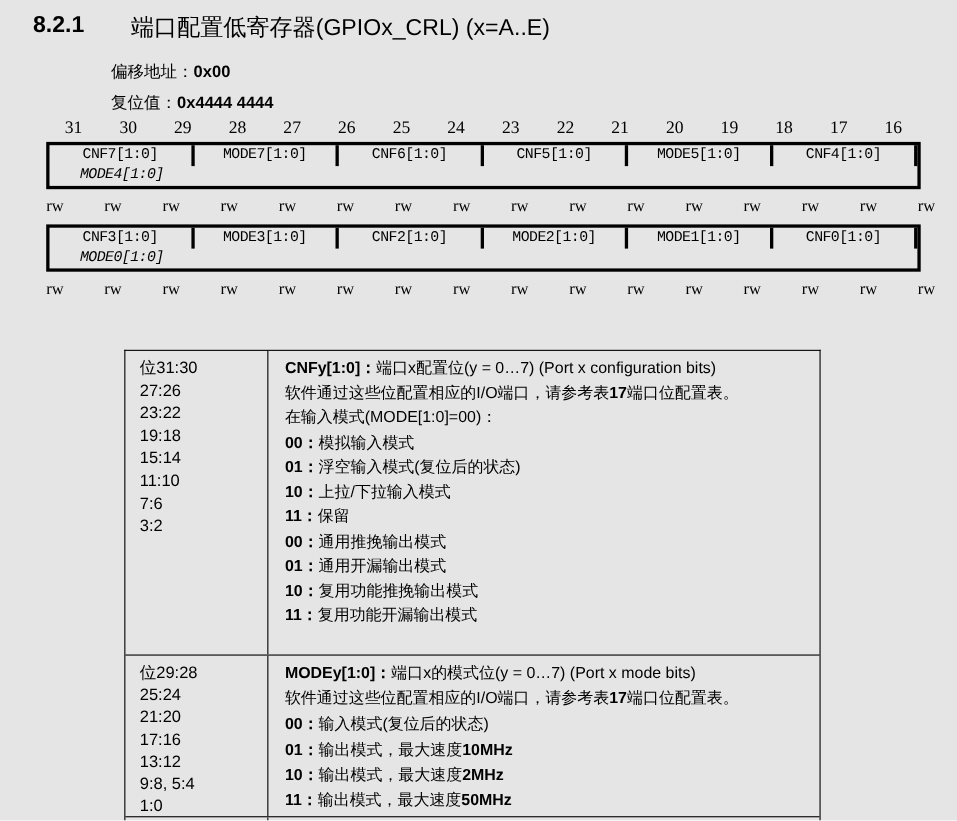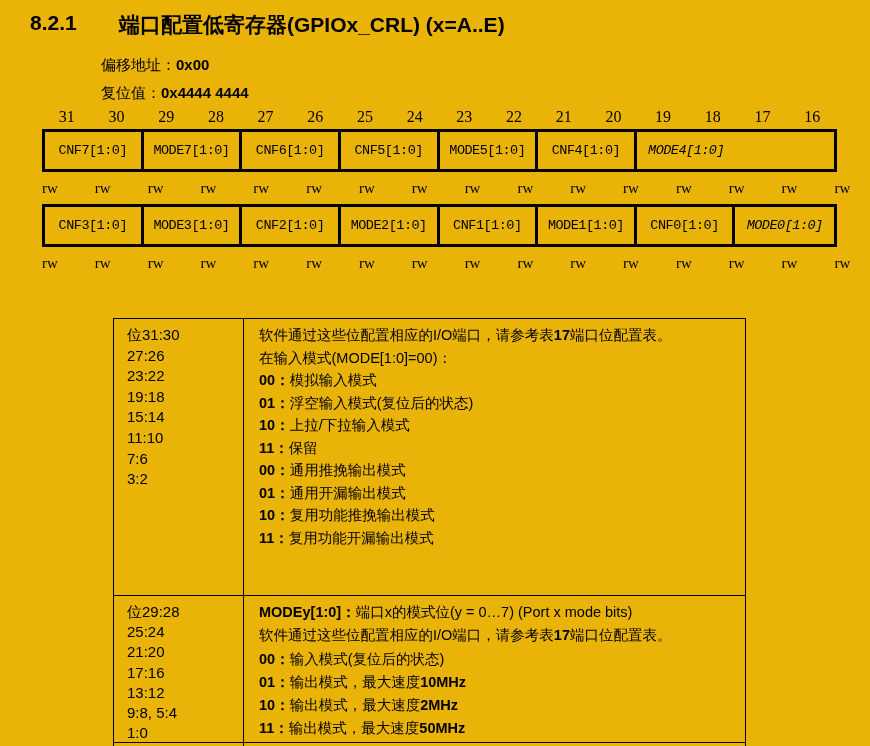--- a/index.html
+++ b/index.html
@@ -1,43 +1,43 @@
 <!DOCTYPE html>
 <html><head>
 <meta charset="utf-8">
 <style>
   * { margin:0; padding:0; box-sizing:border-box; }
   html,body { background:#fff; }
   #page {
     position:relative; width:870px; height:746px;
-    background:#eab308; color:#000; overflow:hidden;
+    background:#e5e5e5; color:#000; overflow:hidden;
     font-family:"Liberation Sans", sans-serif;
   }
 
   
   .sec-num  { position:absolute; left:30px;  top:11px; font-size:21px; font-weight:bold; }
-  .sec-title{ position:absolute; left:119px; top:11px; font-size:21px; font-weight:bold; }
+  .sec-title{ position:absolute; left:119px; top:11px; font-size:21px; font-weight:normal; }
 
   
   .meta { position:absolute; left:101px; font-size:15px; }
   #offset-line { top:56px; }
   #reset-line  { top:84px; }
   .meta .val { font-weight:bold; }
 
   
   .bit-table { position:absolute; left:42px; width:795px; }
   #bit-table-high { top:107px; }
   #bit-table-low  { top:202px; }
   .bit-numbers, .bit-access {
     display:grid; grid-template-columns:repeat(16,1fr);
     font-family:Liberation Serif, serif; font-size:16px;
     text-align:center; height:20px; line-height:20px;
   }
   .bit-fields {
-    display:grid; grid-template-columns:repeat(8,1fr);
+    display:grid; grid-template-columns:repeat(6,1fr);
     border:3px solid #000; height:43px; margin-top:2px;
   }
   .bit-field-cell {
     border-right:3px solid #000;
     display:flex; align-items:center; justify-content:center;
     font-family:"Liberation Mono", monospace; font-size:13.5px;
     letter-spacing:-0.5px; white-space:nowrap;
   }
   .bit-field-cell:last-child { border-right:none;font-style:italic; }
   .bit-access { margin-top:6px; font-size:15px;gap:37px; }
@@ -126,21 +126,20 @@
         <div class="access-label">rw</div>
       </div>
   </div>
 
   <div class="bit-table" id="bit-table-low">
     <div class="bit-fields">
         <div class="bit-field-cell">CNF3[1:0]</div>
         <div class="bit-field-cell">MODE3[1:0]</div>
         <div class="bit-field-cell">CNF2[1:0]</div>
         <div class="bit-field-cell">MODE2[1:0]</div>
-        <div class="bit-field-cell">CNF1[1:0]</div>
         <div class="bit-field-cell">MODE1[1:0]</div>
         <div class="bit-field-cell">CNF0[1:0]</div>
         <div class="bit-field-cell">MODE0[1:0]</div>
       </div>
     <div class="bit-access">
         <div class="access-label">rw</div>
         <div class="access-label">rw</div>
         <div class="access-label">rw</div>
         <div class="access-label">rw</div>
         <div class="access-label">rw</div>
@@ -164,20 +163,21 @@
           <div class="line">位31:30</div>
           <div class="line">27:26</div>
           <div class="line">23:22</div>
           <div class="line">19:18</div>
           <div class="line">15:14</div>
           <div class="line">11:10</div>
           <div class="line">7:6</div>
           <div class="line">3:2</div>
         </div>
         <div class="cell-right">
+          <div class="line"><span class="seg-b">CNFy[1:0]：</span><span class="seg-r">端口x配置位(y = 0…7) (Port x configuration bits)</span></div>
           <div class="line"><span class="seg-r">软件通过这些位配置相应的I/O端口，请参考表</span><span class="seg-b">17</span><span class="seg-r">端口位配置表。</span></div>
           <div class="line"><span class="seg-r">在输入模式(MODE[1:0]=00)：</span></div>
           <div class="line"><span class="seg-b">00：</span><span class="seg-r">模拟输入模式</span></div>
           <div class="line"><span class="seg-b">01：</span><span class="seg-r">浮空输入模式(复位后的状态)</span></div>
           <div class="line"><span class="seg-b">10：</span><span class="seg-r">上拉/下拉输入模式</span></div>
           <div class="line"><span class="seg-b">11：</span><span class="seg-r">保留</span></div>
           <div class="line"><span class="seg-b">00：</span><span class="seg-r">通用推挽输出模式</span></div>
           <div class="line"><span class="seg-b">01：</span><span class="seg-r">通用开漏输出模式</span></div>
           <div class="line"><span class="seg-b">10：</span><span class="seg-r">复用功能推挽输出模式</span></div>
           <div class="line"><span class="seg-b">11：</span><span class="seg-r">复用功能开漏输出模式</span></div>

